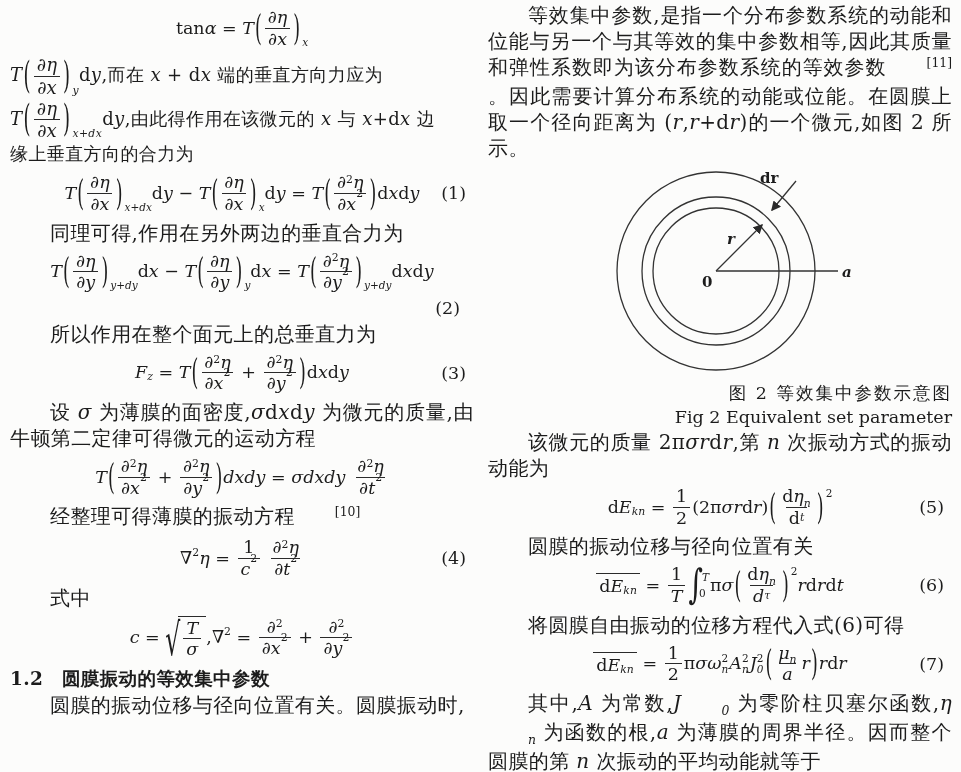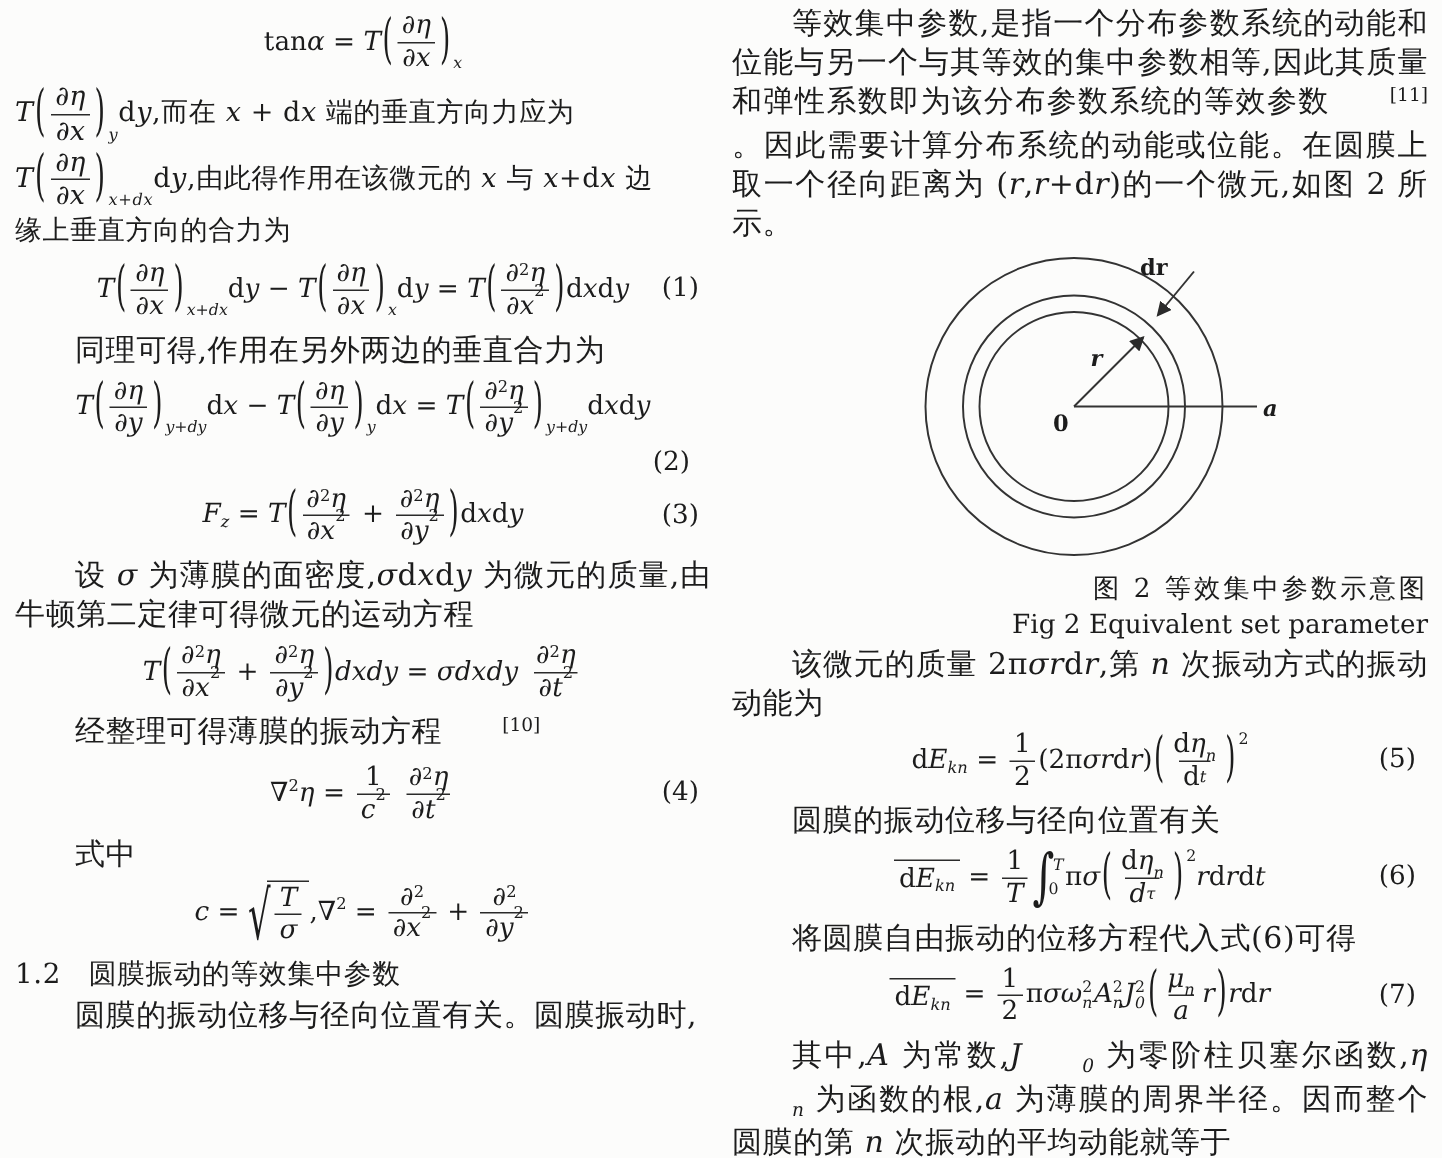--- a/index.html
+++ b/index.html
@@ -4,21 +4,21 @@
 <style>
 *{box-sizing:border-box}
 html,body{margin:0;padding:0}
 body{width:961px;height:772px;background:#fcfcfb;color:#1c1c1c;
   font-family:"DejaVu Serif","Liberation Serif",serif;overflow:hidden}
 .page{display:flex;gap:14px;padding:2px 8px 0 10px}
 .col{width:464px;flex:0 0 auto}
 .para,.line{font-size:20px;letter-spacing:0.4px;line-height:26px;margin:0;text-align:justify}
 .para{text-indent:2em}
 .line{text-align:left;font-size:18px}
-.heading{font-size:18.5px;font-weight:normal;line-height:27px;margin-top:3px;letter-spacing:0.4px}
+.heading{font-size:18.5px;font-weight:bold;line-height:27px;margin-top:3px;letter-spacing:0.4px}
 .eq{font-size:17.5px;display:flex;justify-content:center;align-items:center;position:relative;margin:5px 0;line-height:1.2}
 .eqbody{display:inline-flex;align-items:center;flex-wrap:nowrap}
 .eq .mc,.eq .mi{white-space:pre}
 .eqnum{position:absolute;right:8px;top:50%;transform:translateY(-50%)}
 .eqnumline{text-align:right;padding-right:14px;font-size:17.5px;margin:0 0 3px}
 .mi{font-style:italic}
 .msub{display:inline-block;font-size:0.62em;transform:translateY(0.38em);letter-spacing:0;font-style:italic}
 .msup{display:inline-block;font-size:0.62em;transform:translateY(-0.55em);letter-spacing:0}
 .mss{display:inline-flex;flex-direction:column;align-items:flex-start;font-size:0.6em;line-height:1.05;vertical-align:middle;margin-right:1px}
 .frac{display:inline-flex;flex-direction:column;align-items:center;vertical-align:middle;margin:0 2px;line-height:1.18;letter-spacing:0}
@@ -230,20 +230,21 @@
               <span class="pgl">)</span>
               <span class="pgs"><span class="mi">y</span><span class="mc">+d</span><span class="mi">y</span></span>
             </span>
             <span class="mc">d</span>
             <span class="mi">x</span>
             <span class="mc">d</span>
             <span class="mi">y</span>
           </span>
         </div>
         <div class="eqnumline">(2)</div>
+        <div class="para"><span class="mc">所以作用在整个面元上的总垂直力为</span></div>
         <div class="eq">
           <span class="eqbody">
             <span class="mi">F</span>
             <span class="msub">z</span>
             <span class="mc"> = </span>
             <span class="mi">T</span>
             <span class="pg">
               <span class="pgl">(</span>
               <span class="pgc">
                 <span class="frac">

